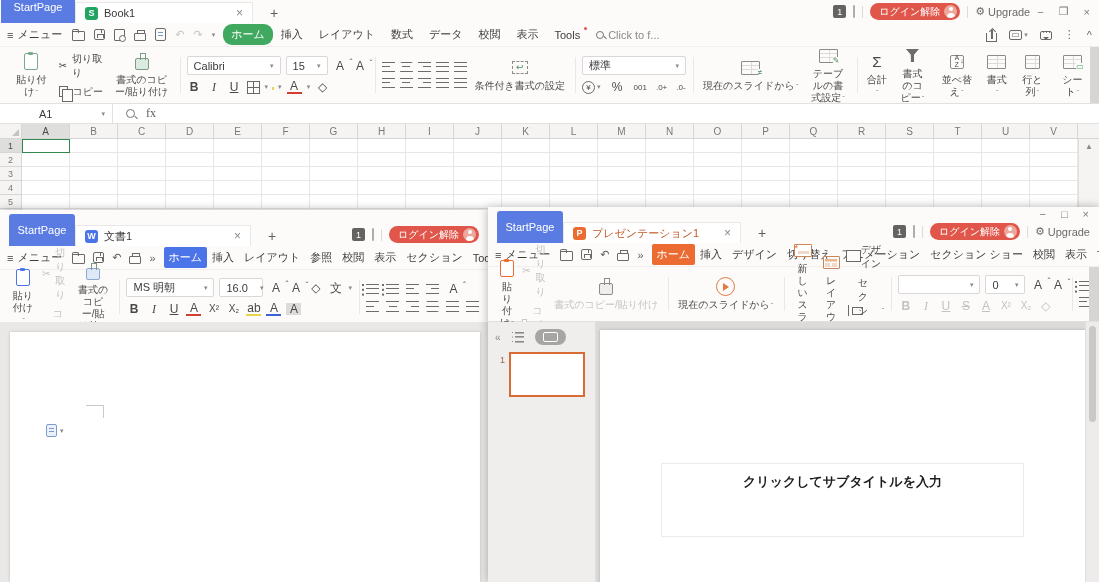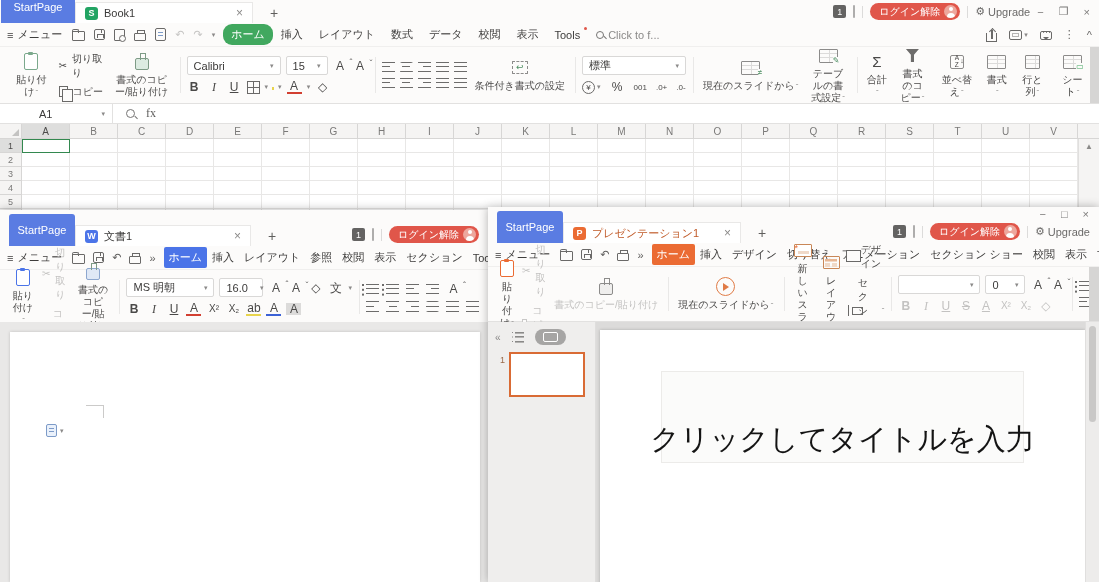--- a/index.html
+++ b/index.html
@@ -793,22 +793,22 @@
         <span class="outl"></span>
         <span class="viewpill"></span>
       </div>
       <div class="thumbrow">
         <span class="tnum">1</span>
         <div class="thumb"></div>
       </div>
     </div>
     <div class="pmain">
       <div class="slide">
-        <div class="titlebox">
-          <span class="ptitle">クリックしてタイトルを入力</span>
+        <div class="subbox">
+          <span class="psub">クリックしてサブタイトルを入力</span>
         </div>
       </div>
       <div class="pscroll">
           <span class="thumbv"></span>
         </div>
     </div>
   </div>
 </div>
 
 </body></html>

